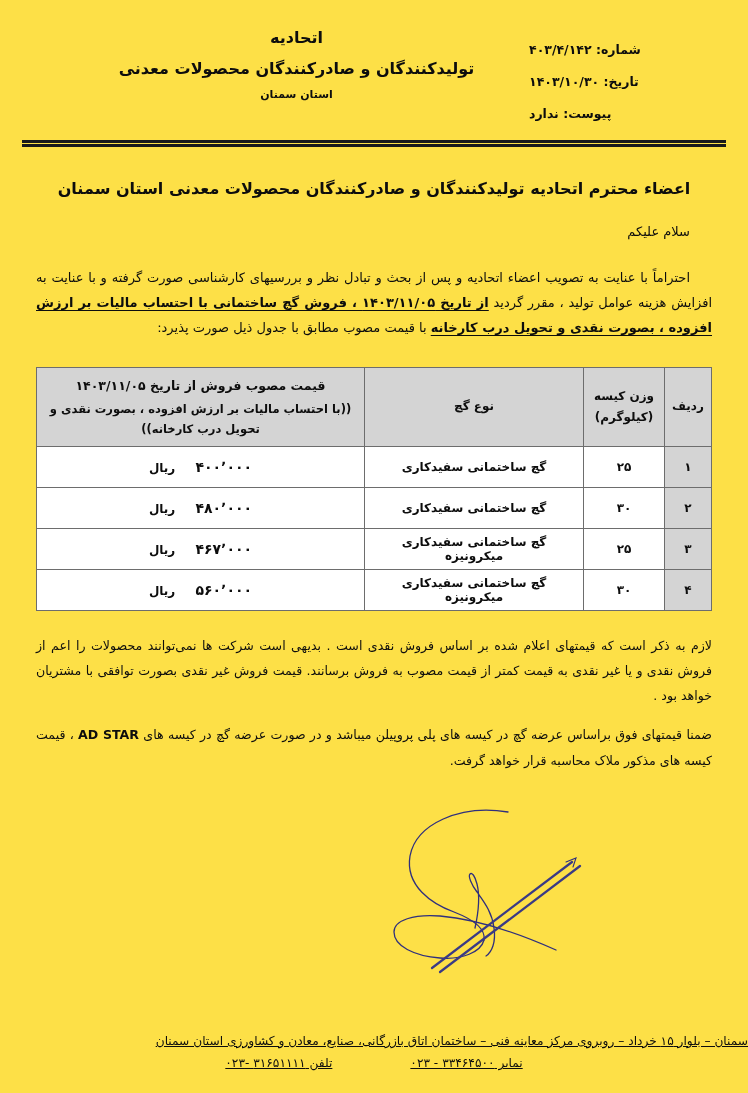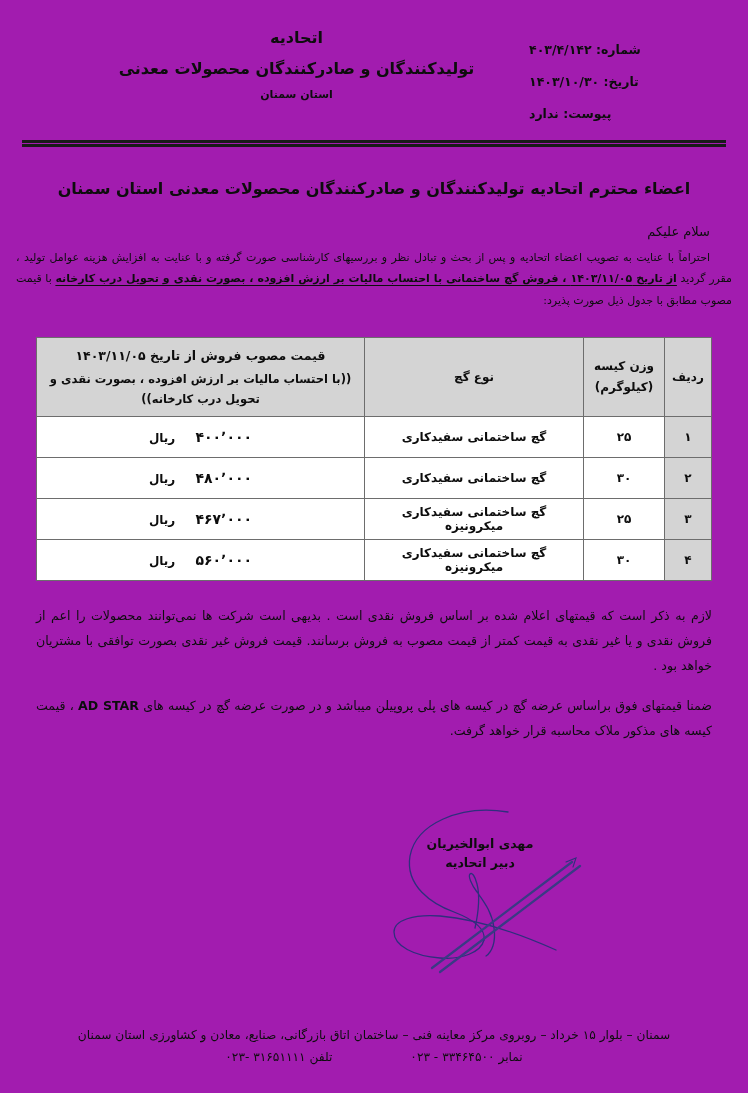--- a/index.html
+++ b/index.html
@@ -10,21 +10,21 @@
   }
   body {
     font-family: "DejaVu Sans", "Liberation Sans", sans-serif;
     color: #0d0d0d;
   }
   .page {
     position: relative;
     width: 748px;
     height: 1093px;
     margin: 0 auto;
-    background: #a21caf;
+    background: #fde047;
     overflow: hidden;
     box-sizing: border-box;
   }
 
   
   .header {
     display: flex;
     flex-direction: row;
     align-items: flex-start;
     padding: 22px 34px 0 34px;
@@ -76,36 +76,36 @@
   .doc-title {
     text-align: center;
     font-size: 16px;
     font-weight: bold;
     margin-top: 32px;
     letter-spacing: -0.1px;
   }
 
   
   .body-wrap {
-    padding: 0 16px;
+    padding: 0 36px;
     box-sizing: border-box;
   }
   .salutation {
     margin-top: 26px;
     font-size: 13px;
     text-align: right;
     padding-right: 22px;
     font-weight: normal;
   }
   .para {
-    font-size: 11px;
+    font-size: 13px;
     line-height: 1.95;
     text-align: justify;
     text-align-last: right;
-    margin-top: 8px;
+    margin-top: 26px;
   }
   .para.intro {
     text-indent: 22px;
   }
   .bu { font-weight: bold; text-decoration: underline; text-underline-offset: 3px; }
 
   
   .table-wrap {
     padding: 0 36px;
     margin-top: 26px;
@@ -195,24 +195,24 @@
     font-size: 12.5px;
     font-weight: bold;
     line-height: 1.5;
     white-space: nowrap;
     width: 130px;
   }
 
   
   .footer {
     position: absolute;
-    bottom: 24px;
+    bottom: 18px;
     left: 0;
     right: 0;
-    text-align: center;
+    text-decoration: underline;
   }
   .footer-line {
     font-size: 12.2px;
     line-height: 1.85;
     font-weight: normal;
   }
   .footer-contacts {
     display: flex;
     flex-direction: row;
     justify-content: center;
@@ -330,24 +330,20 @@
         <path d="M95,128 C99,110 100,96 97,84 C95,76 92,72 90,74 C88,76 91,84 97,92 C104,102 112,112 114,128 C116,142 112,152 106,156"></path>
       </g>
       <g fill="none" stroke="#3a3a85" stroke-width="2.2" stroke-linecap="round">
         <path d="M52,168 L192,62"></path>
         <path d="M60,172 L200,66"></path>
       </g>
       <g fill="none" stroke="#2f2f7d" stroke-width="1.1" stroke-linecap="round">
         <path d="M186,62 L196,58 L193,67"></path>
       </g>
     </svg>
-    <div class="sig-name">
-      <div>مهدی ابوالخیریان</div>
-      <div>دبیر اتحادیه</div>
-    </div>
   </div>
 
   <div class="footer">
     <div class="footer-line">سمنان – بلوار ۱۵ خرداد – روبروی مرکز معاینه فنی – ساختمان اتاق بازرگانی، صنایع، معادن و کشاورزی استان سمنان</div>
     <div class="footer-contacts">
       <div class="footer-line">نمابر ۳۳۴۶۴۵۰۰ - ۰۲۳</div>
       <div class="footer-line">تلفن ۳۱۶۵۱۱۱۱ -۰۲۳</div>
     </div>
   </div>
 

